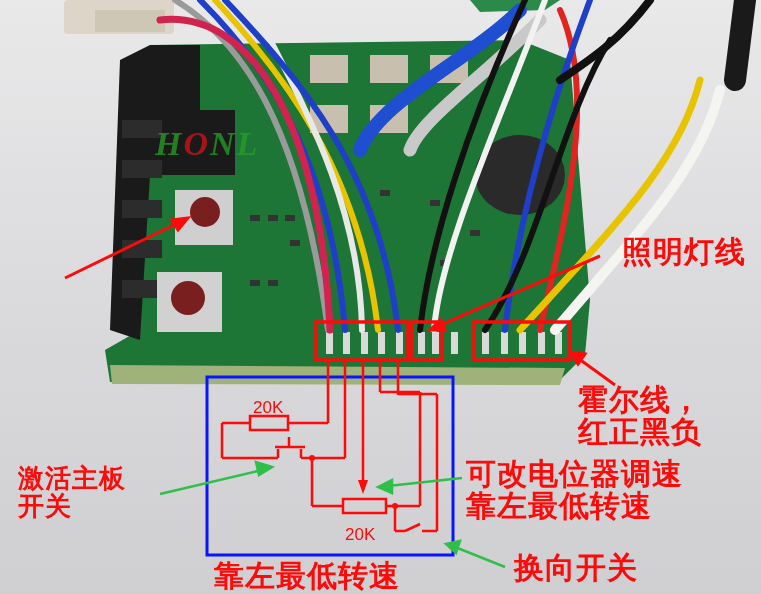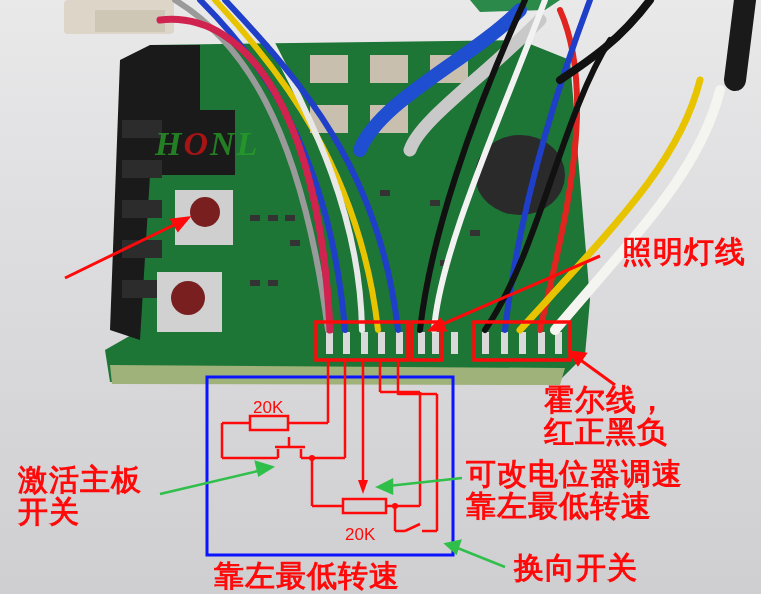--- a/index.html
+++ b/index.html
@@ -11,22 +11,22 @@
   .stage { position: absolute; left: 0; top: 0; width: 761px; height: 594px; overflow: hidden;
     background: linear-gradient(180deg, #e9e9ea 0%, #dcdcde 45%, #cfcfd1 100%); }
   .photo { position: absolute; left: 0; top: 0; }
   .label {
     position: absolute; color: #ff0a0a; font-weight: bold;
     font-family: "DejaVu Sans", sans-serif; line-height: 1.08; white-space: pre;
     letter-spacing: 1px;
   }
   .lbl-lightbtn { left: 14px; top: 290px; font-size: 30px; }
   .lbl-lightwire { left: 606px; top: 236px; font-size: 30px; margin-left: 16px; }
-  .lbl-hall { left: 544px; top: 384px; font-size: 30px; }
-  .lbl-activate { left: 18px; top: 464px; font-size: 30px; }
+  .lbl-hall { left: 578px; top: 384px; font-size: 30px; }
+  .lbl-activate { left: 18px; top: 464px; font-size: 26px; }
   .lbl-pot { left: 466px; top: 458px; font-size: 30px; }
   .lbl-reverse { left: 514px; top: 552px; font-size: 30px; }
   .lbl-title { left: 214px; top: 560px; font-size: 30px; }
   .r20k { position: absolute; color: #ff0a0a; font-size: 17px; font-family: "Liberation Sans", sans-serif; }
   .r20k-top { left: 253px; top: 398px; }
   .r20k-bot { left: 345px; top: 525px; }
   .wm { position: absolute; left: 155px; top: 125px; font-size: 34px; font-weight: bold; font-style: italic;
         font-family: "Liberation Serif", serif; color: rgba(40,160,40,0.75); letter-spacing: 2px; }
   .wm .o { color: rgba(200,20,20,0.8); }
 </style>

